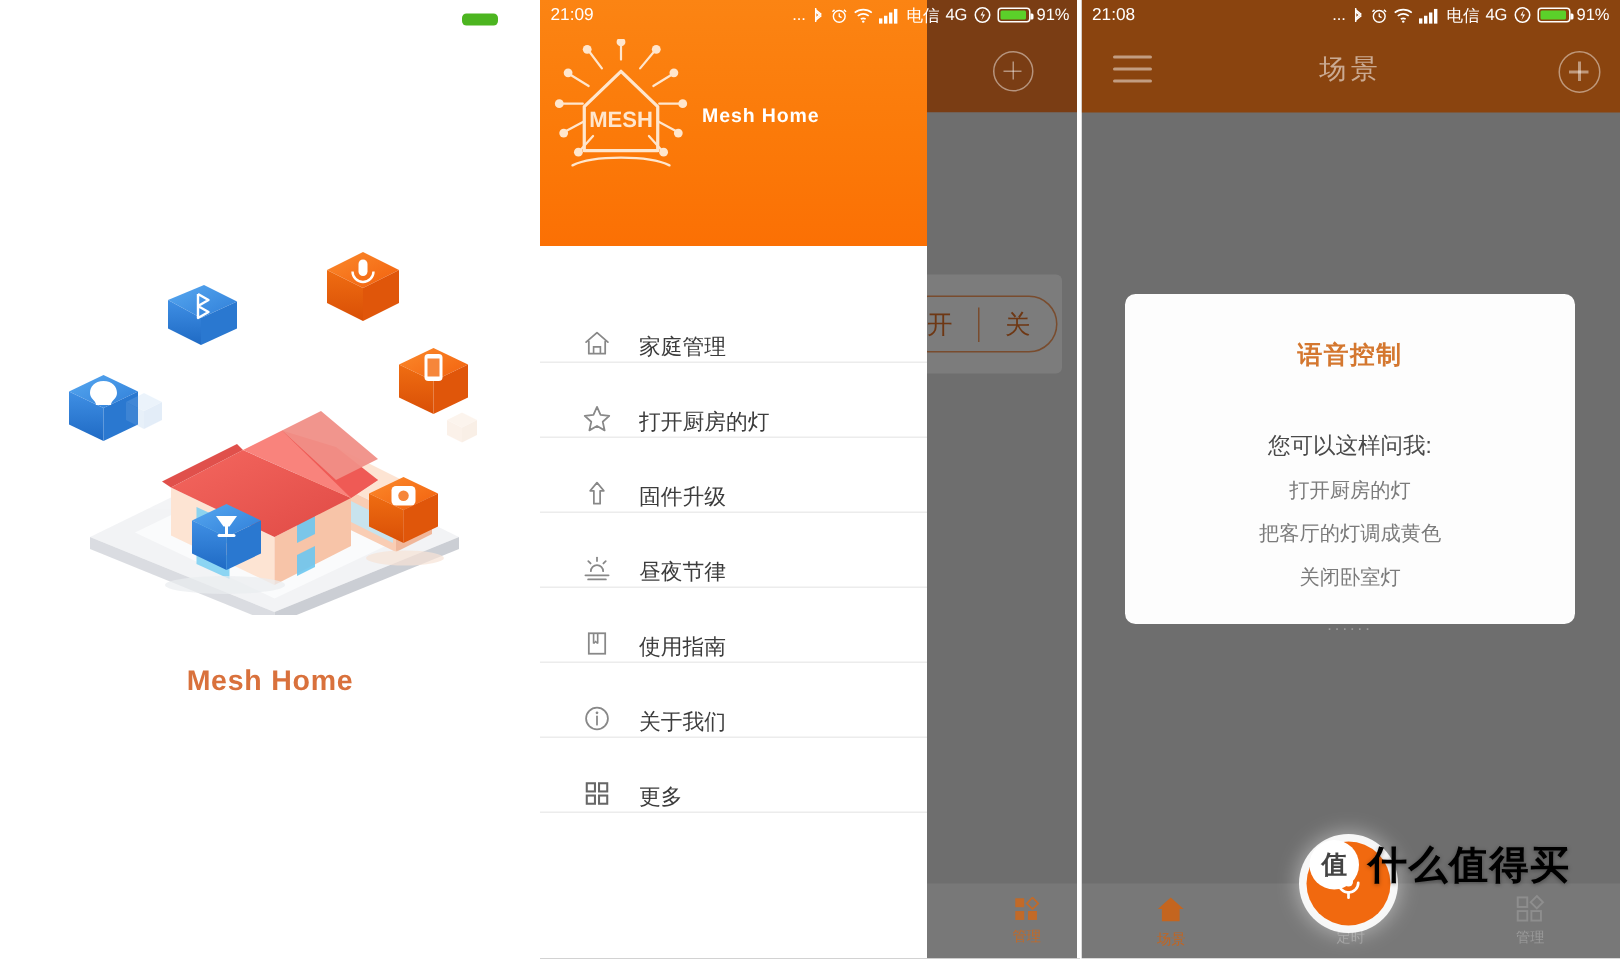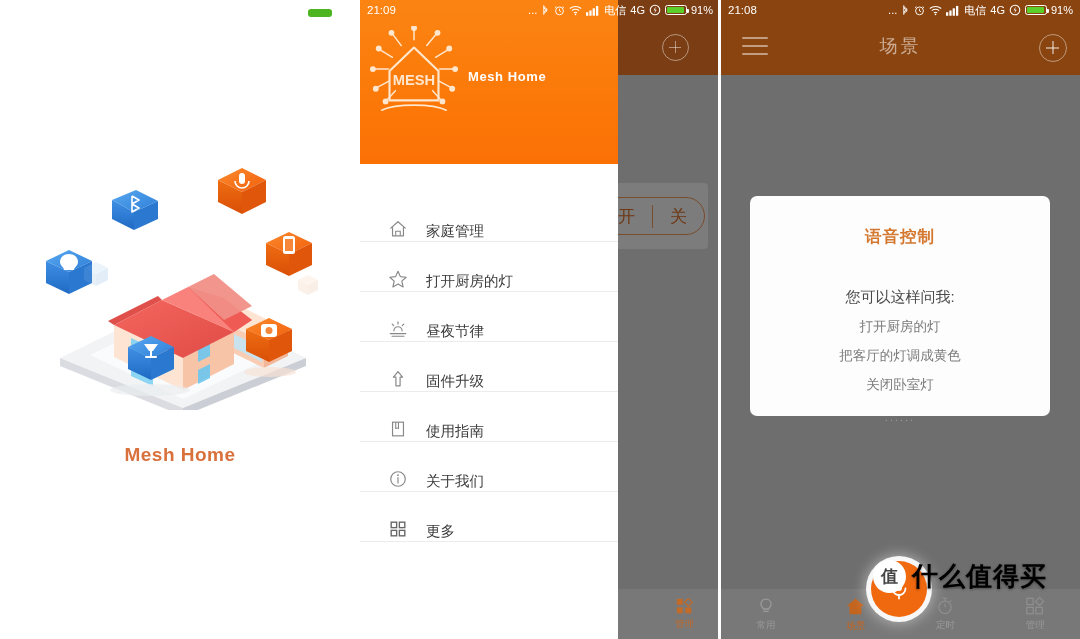--- a/index.html
+++ b/index.html
@@ -370,45 +370,45 @@
             <svg width="20" height="20" viewBox="0 0 22 22">
                 <polygon points="11,2.5 13.6,8.4 20,9.1 15.2,13.4 16.6,19.7 11,16.5 5.4,19.7 6.8,13.4 2,9.1 8.4,8.4" fill="none" stroke="#888" stroke-width="1.3" stroke-linejoin="round"></polygon>
               </svg>
           </span>
           <span class="mi-label">打开厨房的灯</span>
         </div>
 
         <div class="menu-item">
           <span class="mi-icon">
             <svg width="20" height="20" viewBox="0 0 22 22">
+                <path d="M11,3 L16,9 L13.3,9 L13.3,18.5 L8.7,18.5 L8.7,9 L6,9 Z" fill="none" stroke="#888" stroke-width="1.3" stroke-linejoin="round"></path>
+              </svg>
+          </span>
+          <span class="mi-label">固件升级</span>
+        </div>
+
+        <div class="menu-item">
+          <span class="mi-icon">
+            <svg width="20" height="20" viewBox="0 0 22 22">
               <g stroke="#888" stroke-width="1.3" fill="none" stroke-linecap="round">
                 <path d="M6.5,13 a4.5,4.5 0 0 1 9,0"></path>
                 <line x1="11" y1="3" x2="11" y2="5.5"></line>
                 <line x1="4.6" y1="5.6" x2="6.3" y2="7.3"></line>
                 <line x1="17.4" y1="5.6" x2="15.7" y2="7.3"></line>
                 <line x1="2.5" y1="16" x2="19.5" y2="16"></line>
                 <line x1="4.5" y1="19" x2="17.5" y2="19"></line>
               </g>
             </svg>
           </span>
           <span class="mi-label">昼夜节律</span>
         </div>
 
         <div class="menu-item">
           <span class="mi-icon">
             <svg width="20" height="20" viewBox="0 0 22 22">
-                <path d="M11,3 L16,9 L13.3,9 L13.3,18.5 L8.7,18.5 L8.7,9 L6,9 Z" fill="none" stroke="#888" stroke-width="1.3" stroke-linejoin="round"></path>
-              </svg>
-          </span>
-          <span class="mi-label">固件升级</span>
-        </div>
-
-        <div class="menu-item">
-          <span class="mi-icon">
-            <svg width="20" height="20" viewBox="0 0 22 22">
                 <rect x="5" y="3.5" width="12" height="15" fill="none" stroke="#888" stroke-width="1.3"></rect>
                 <line x1="8.5" y1="3.5" x2="8.5" y2="11" stroke="#888" stroke-width="1.2"></line>
                 <path d="M8.5,11 L10,9.5 L11.5,11" fill="none" stroke="#888" stroke-width="1.1"></path>
                 <line x1="11.5" y1="3.5" x2="11.5" y2="11" stroke="#888" stroke-width="1.2"></line>
               </svg>
           </span>
           <span class="mi-label">使用指南</span>
         </div>
 
         <div class="menu-item">
@@ -493,27 +493,20 @@
     <div id="voice-dialog">
       <div id="vd-title">语音控制</div>
       <div id="vd-sub">您可以这样问我:</div>
       <div class="vd-ex">打开厨房的灯</div>
       <div class="vd-ex">把客厅的灯调成黄色</div>
       <div class="vd-ex">关闭卧室灯</div>
       <div id="vd-dots">......</div>
     </div>
 
     <div id="scene-tabbar">
-      <div class="s-tab">
-        <svg width="20" height="20" viewBox="0 0 22 22">
-            <path d="M11,3.5 c3.4,0 5.6,2.5 5.6,5.4 c0,2.6 -2.2,3.6 -2.6,5.4 l-6,0 c-0.4,-1.8 -2.6,-2.8 -2.6,-5.4 c0,-2.9 2.2,-5.4 5.6,-5.4z" fill="none" stroke="#9a9a9a" stroke-width="1.4"></path>
-            <line x1="8.6" y1="17" x2="13.4" y2="17" stroke="#9a9a9a" stroke-width="1.4" stroke-linecap="round"></line>
-          </svg>
-        <div class="lbl">常用</div>
-      </div>
       <div class="s-tab active">
         <svg width="21" height="21" viewBox="0 0 22 22">
             <path d="M2,10.5 L11,2.5 L20,10.5 L17.2,10.5 L17.2,19 L4.8,19 L4.8,10.5 Z" fill="#c4651f"></path>
           </svg>
         <div class="lbl">场景</div>
       </div>
       <div class="s-tab">
         <svg width="20" height="20" viewBox="0 0 22 22">
             <circle cx="11" cy="12.5" r="6.8" fill="none" stroke="#8e8e8e" stroke-width="1.3"></circle>
             <line x1="8.6" y1="2.5" x2="13.4" y2="2.5" stroke="#8e8e8e" stroke-width="1.3"></line>

